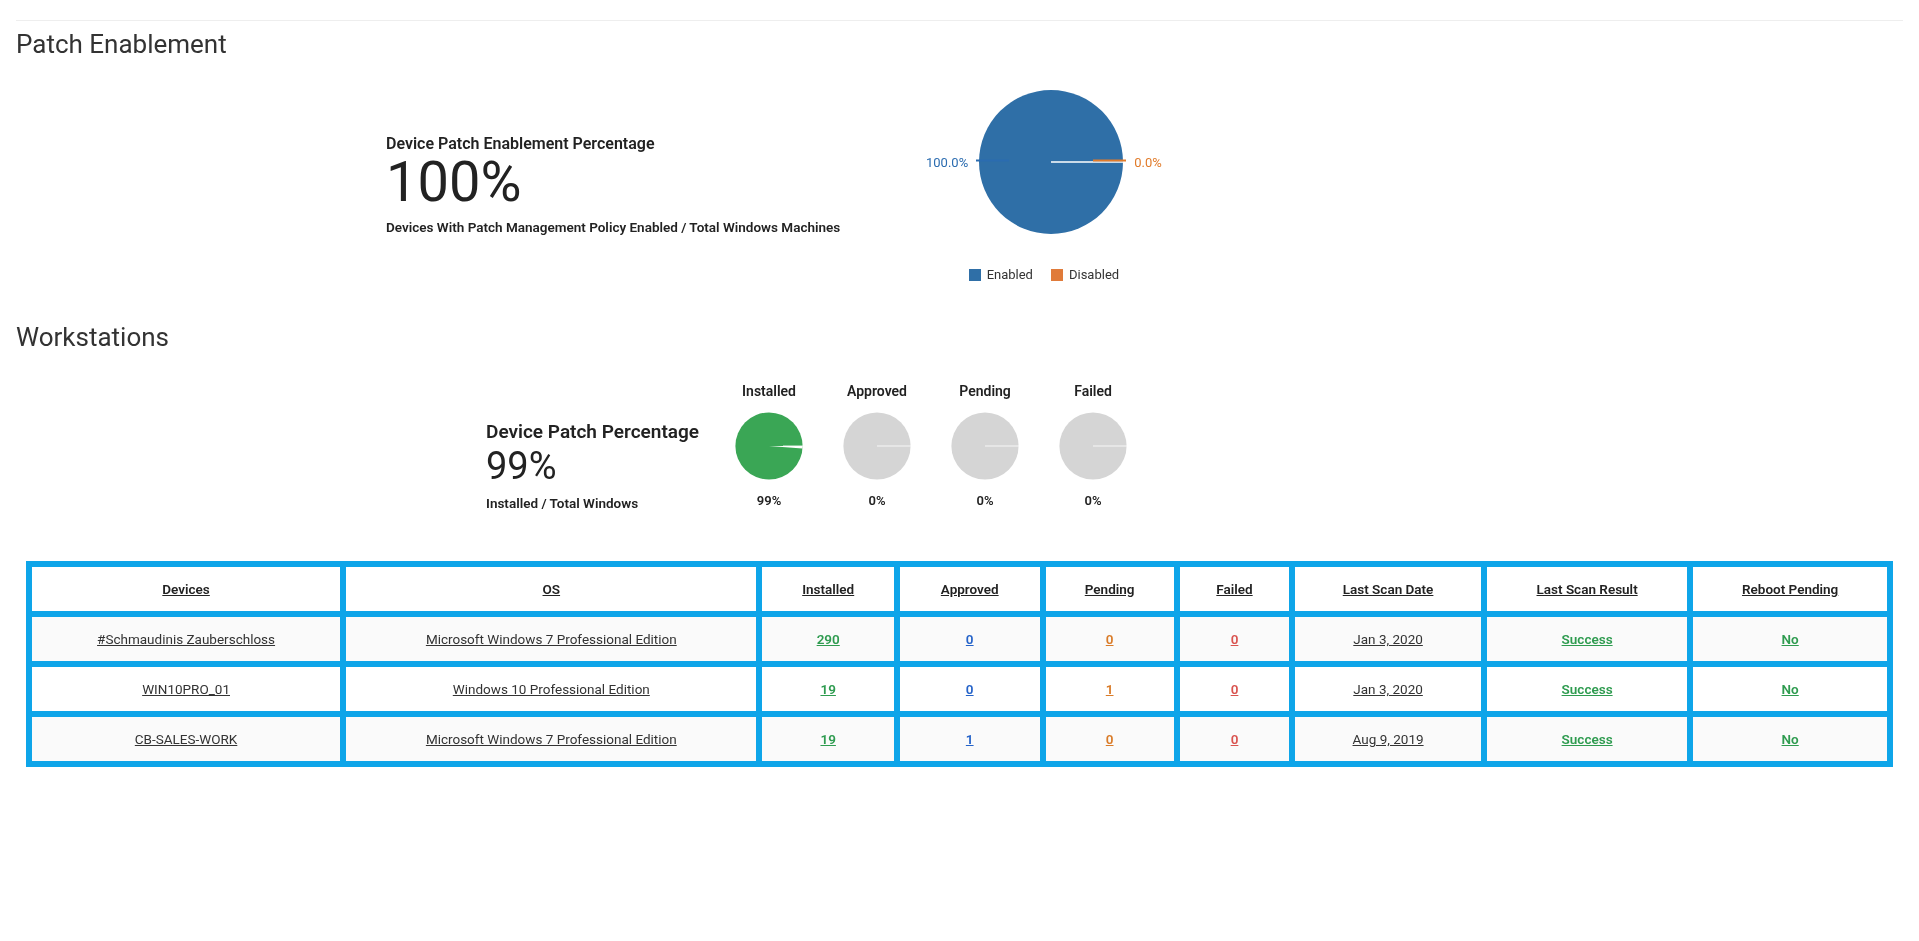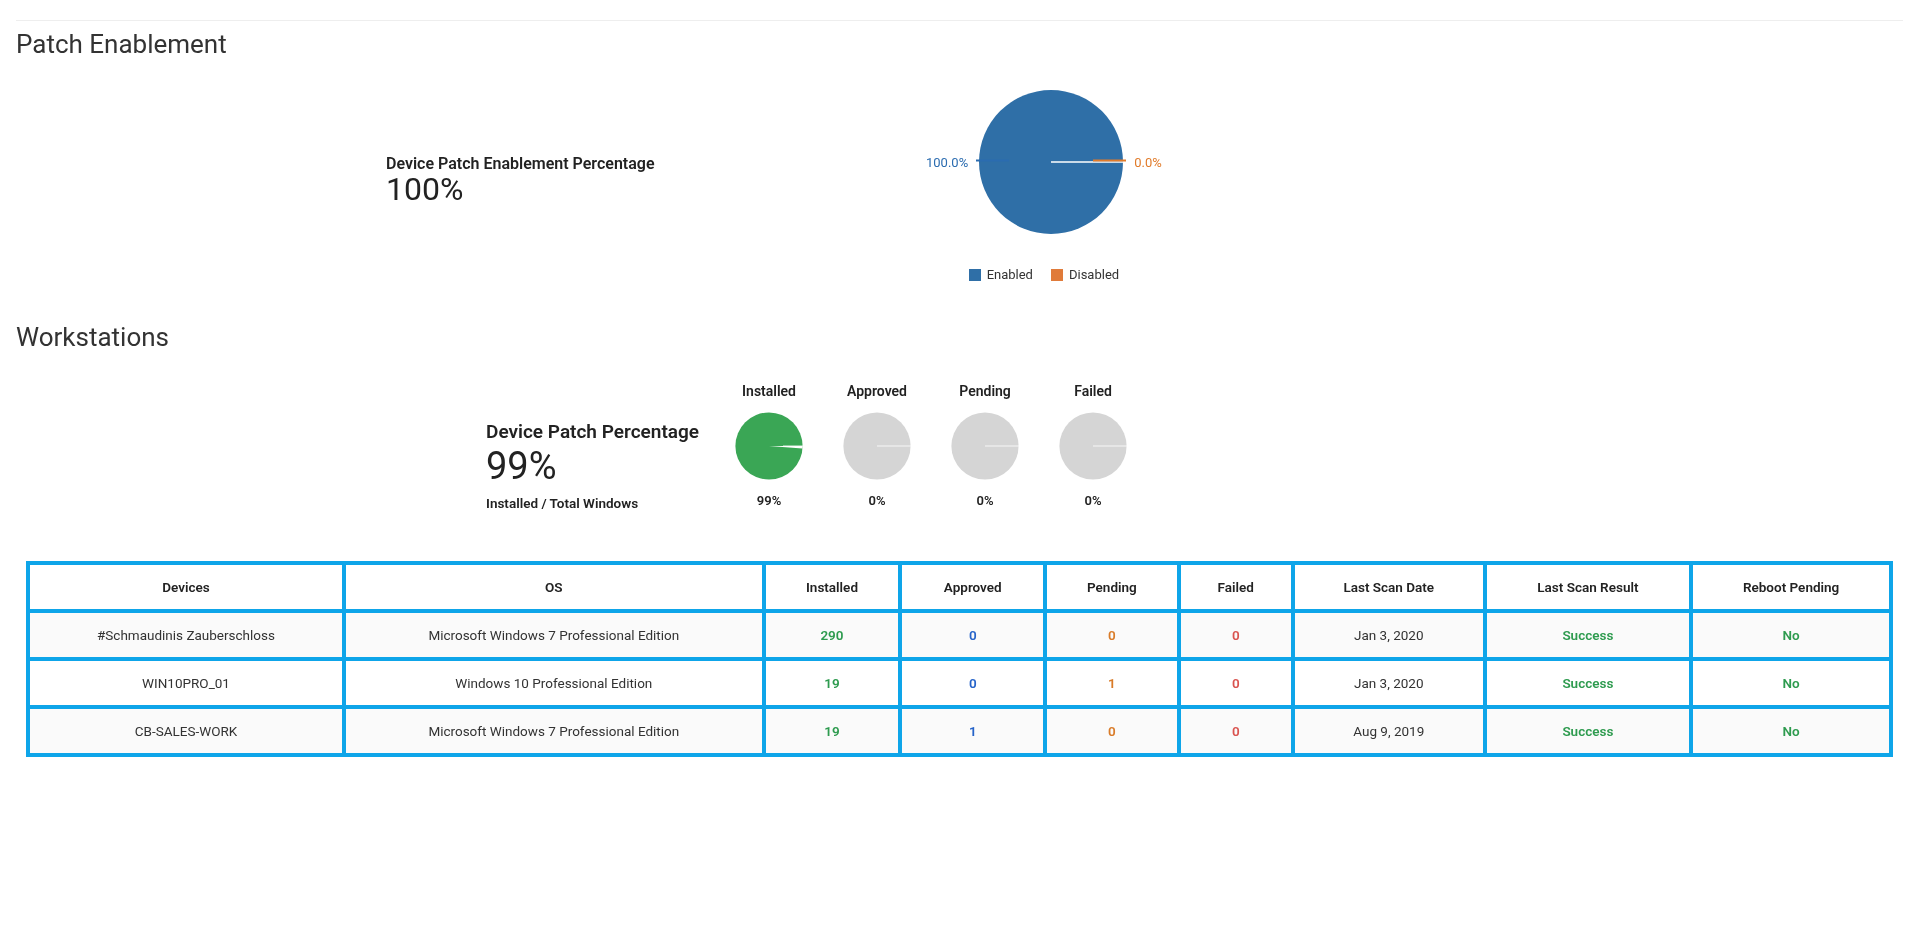--- a/index.html
+++ b/index.html
@@ -24,21 +24,21 @@
     margin-left: 370px;
     margin-bottom: 40px;
   }
   .enable-text { width: 480px; }
   .enable-label {
     font-size: 16px;
     font-weight: 600;
     color: #222;
   }
   .enable-big {
-    font-size: 32px;
+    font-size: 56px;
     font-weight: 400;
     color: #222;
     line-height: 1.05;
     margin-bottom: 8px;
   }
   .enable-sub {
     font-size: 13.5px;
     font-weight: 600;
     color: #222;
   }
@@ -90,24 +90,25 @@
   .mini-val { font-size:13px; font-weight:600; color:#222; margin-top:12px; }
   .mini-svg { width:70px; height:70px; display:block; margin:0 auto; }
 
   table.devices {
     width: calc(100% - 20px);
     margin: 0 10px;
     border-collapse: collapse;
     font-size: 13.5px;
   }
   table.devices th, table.devices td {
-    border: 4px solid #0ea5e9;
+    border: 6px solid #0ea5e9;
     padding: 14px 20px;
     text-align: center;
     vertical-align: middle;
+    text-decoration: underline;
   }
   table.devices th {
     background: #fff;
     font-weight: 600;
     color: #222;
   }
   table.devices tbody tr:nth-child(odd) { background: #fafafa; }
   .c-green { color: #2e9b4f; font-weight:600; }
   .c-blue  { color: #2563c9; font-weight:600; }
   .c-orange{ color: #d97b28; font-weight:600; }
@@ -119,20 +120,21 @@
 <body>
 
 <hr class="top">
 
 <h2 class="section-title">Patch Enablement</h2>
 
 <div class="enable-row">
   <div class="enable-text">
     <div class="enable-label">Device Patch Enablement Percentage</div>
     <div class="enable-big">100%</div>
+    <div class="enable-sub">Devices With Patch Management Policy Enabled / Total Windows Machines</div>
   </div>
 
   <div class="pie-block">
     <div class="pie-wrap">
       <span class="pie-pct-left">100.0%</span>
       <svg class="pie-svg" viewBox="0 0 100 100">
         <circle cx="50" cy="50" r="48" fill="#2f6fa7"></circle>
         <line x1="50" y1="50" x2="100" y2="50" stroke="#fff" stroke-width="1"></line>
         <line x1="0" y1="49" x2="22" y2="49" stroke="#2b6cb0" stroke-width="1.2"></line>
         <line x1="78" y1="49" x2="100" y2="49" stroke="#e17b2a" stroke-width="1.2"></line>

